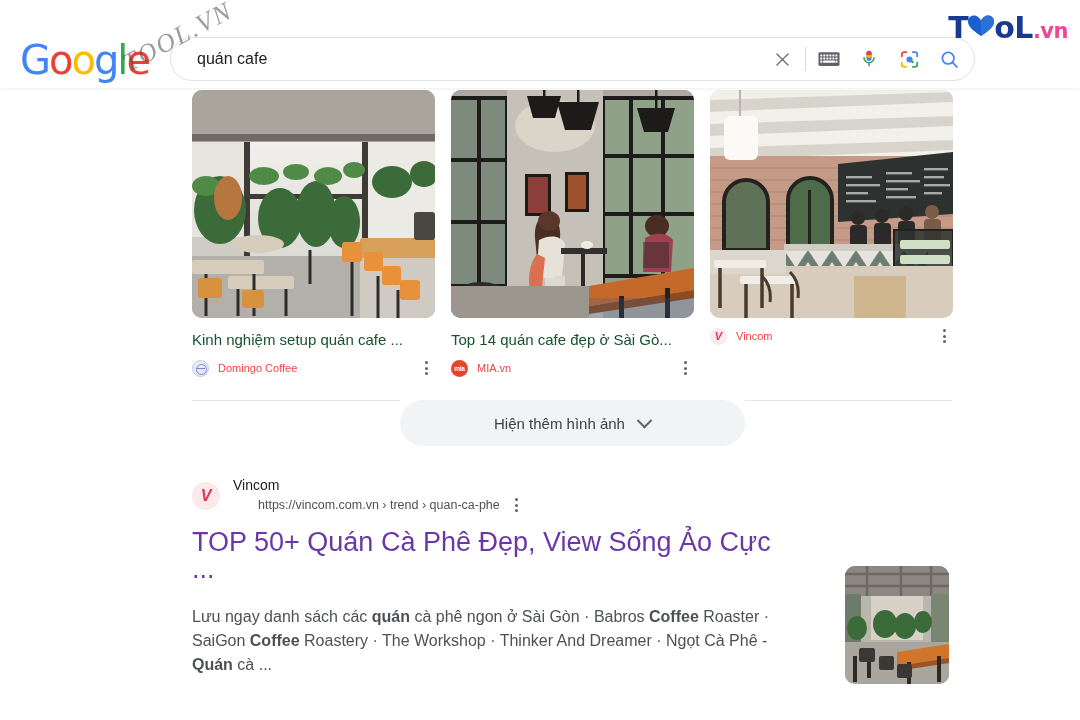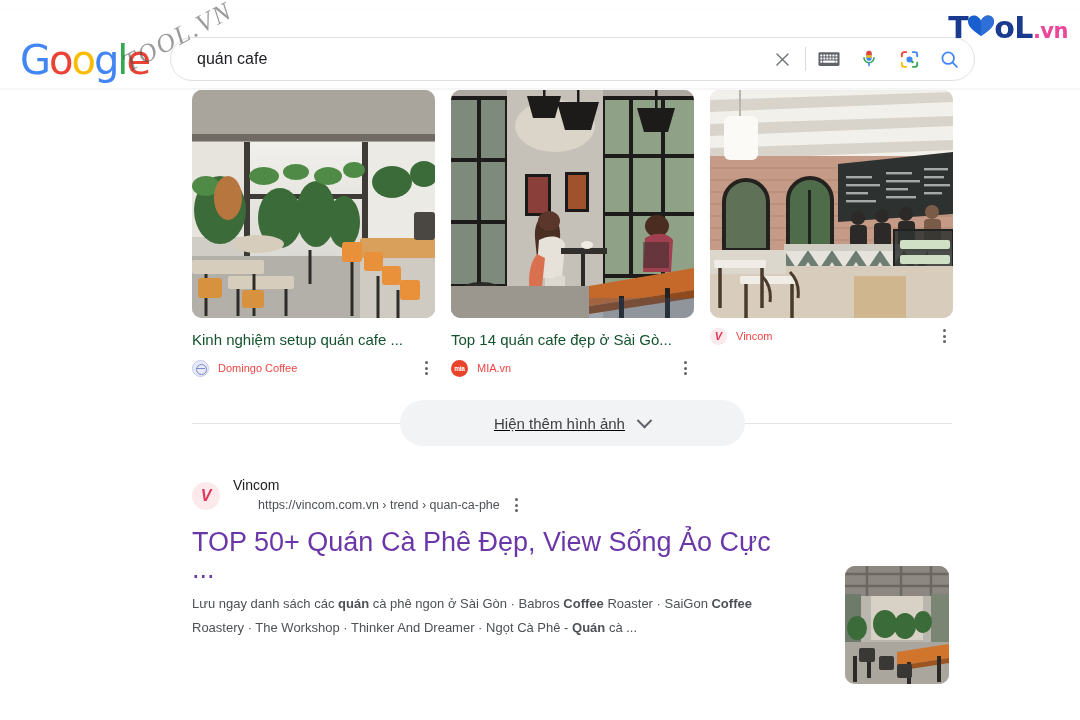--- a/index.html
+++ b/index.html
@@ -111,21 +111,21 @@
     font-size:11px; color:#ef4444; flex:1; white-space:nowrap;
     overflow:hidden; text-overflow:ellipsis;
   }
   .kebab { width:18px; height:20px; display:flex; flex-direction:column;
     align-items:center; justify-content:center; gap:2.5px; flex:none; cursor:pointer; }
   .kebab i { width:3px; height:3px; border-radius:50%; background:#5f6368; display:block; }
 
   
   .showmore-row {
     position:absolute; left:192px; top:322px; width:760px; height:46px;
-    display:flex; align-items:center;text-decoration:underline;
+    display:flex; align-items:flex-start;
   }
   .sm-line { flex:1; height:1px; background:#e3e3e3; }
   .showmore-btn {
     width:345px; height:46px; border-radius:23px; background:#f1f3f4;
     display:flex; align-items:center; justify-content:center; gap:14px;
     cursor:pointer; border:none; flex:none;
     font-family:"Liberation Sans", sans-serif;
   }
   .showmore-btn .lbl { font-size:15px; color:#3c4043; }
   .chev { width:11px; height:11px; border-right:2px solid #5f6368;
@@ -140,21 +140,21 @@
     margin-right:13px; color:#e0375a; font-size:16px; font-style:italic; font-weight:bold;
   }
   .res-site { font-size:14px; color:#202124; line-height:18px; }
   .res-url-row { display:flex; align-items:center; margin-top:1px;padding-left:25px; }
   .res-url { font-size:12.5px; color:#4d5156; line-height:16px; }
   .res-title {
     margin-top:14px; font-size:27px; line-height:27px; color:#6b37a8;
     cursor:pointer; font-family:"Liberation Sans", sans-serif;
   }
   .res-snippet {
-    margin-top:9px; font-size:13px; line-height:24px; color:#4d5156;
+    margin-top:22px; font-size:16px; line-height:24px; color:#4d5156;
     width:600px;
   }
   .res-snippet b { color:#4d5156; font-weight:bold; }
   .res-thumb {
     position:absolute; left:845px; top:488px; width:104px; height:118px;
     border-radius:10px; overflow:hidden; background:#cfccc5;
   }
   .res-thumb svg { display:block; width:104px; height:118px; }
 </style>
 </head>

